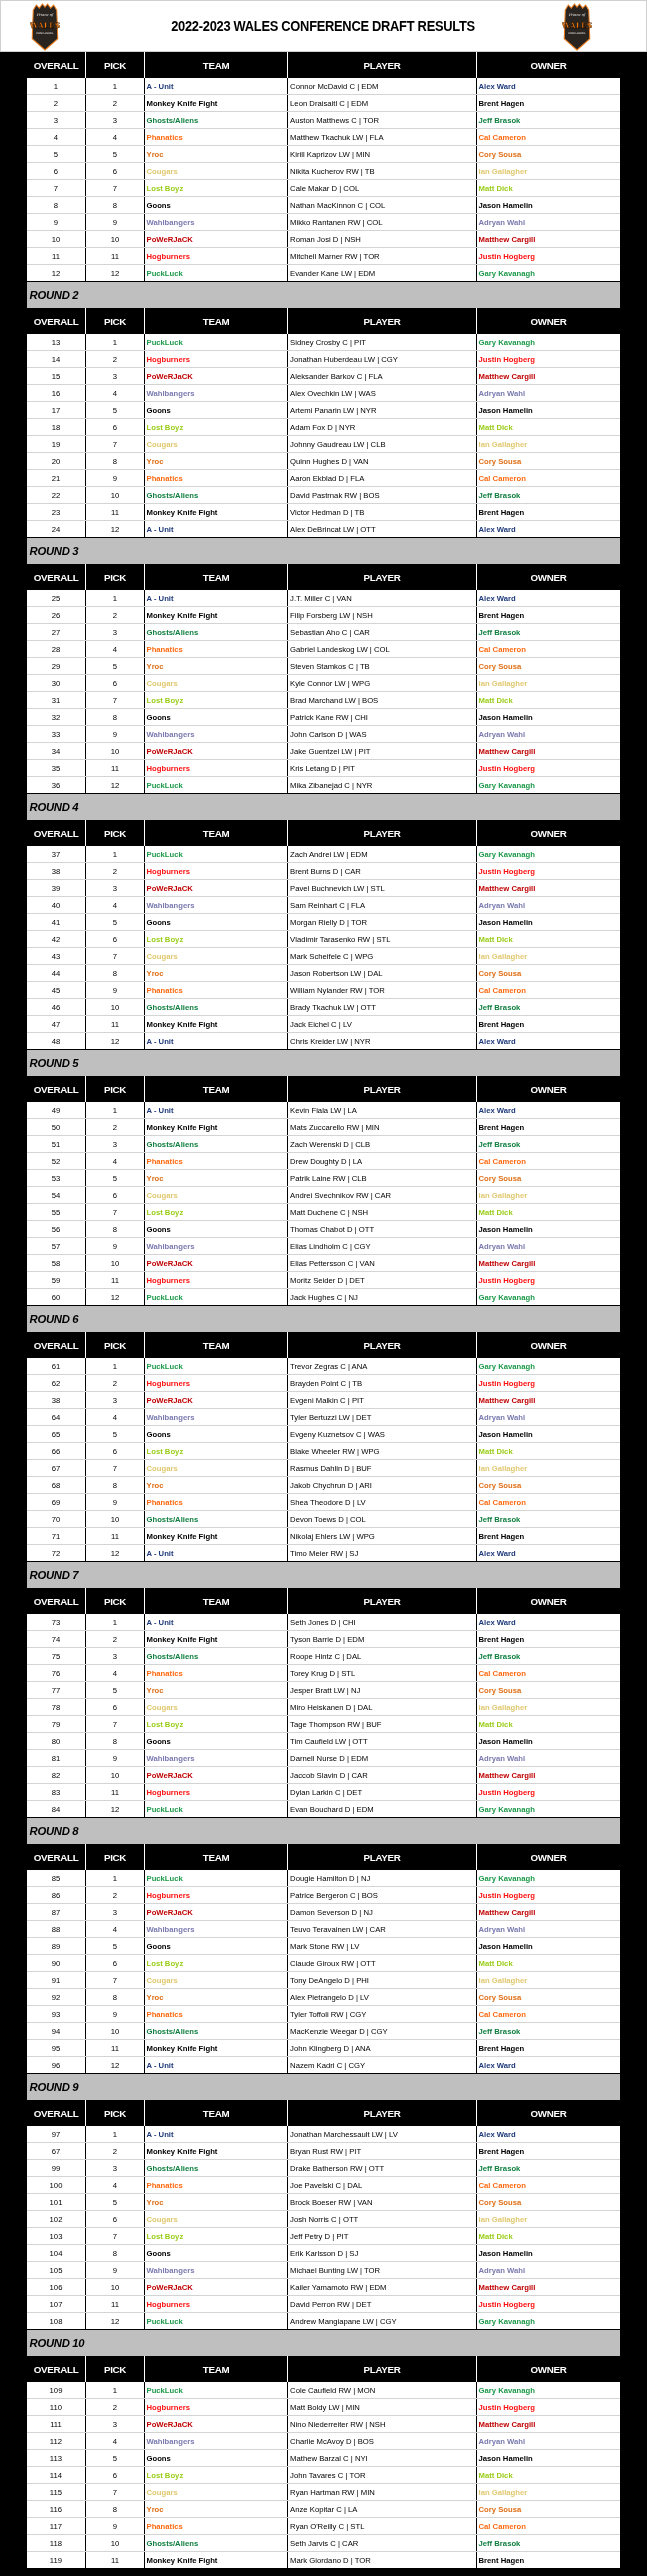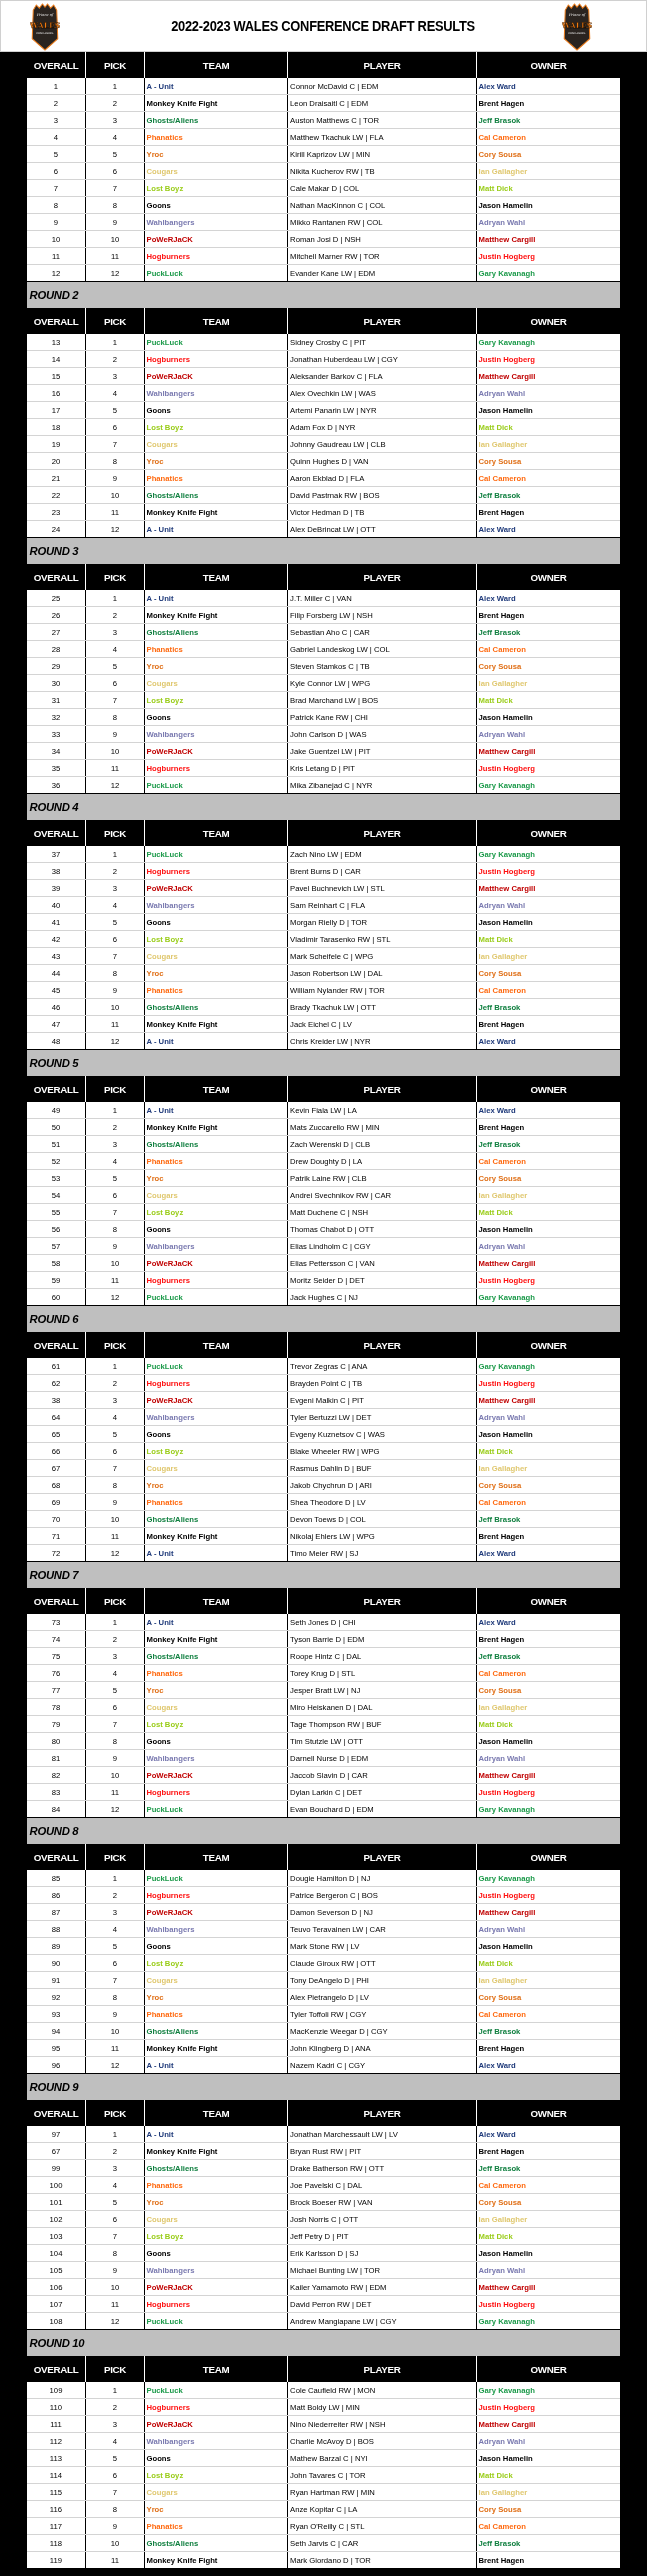--- a/index.html
+++ b/index.html
@@ -360,21 +360,21 @@
         <div class="c-pick">PICK</div>
         <div class="c-team">TEAM</div>
         <div class="c-player">PLAYER</div>
         <div class="c-owner">OWNER</div>
       </div>
       <div class="rows">
             <div class="row">
     <div class="c-overall">37</div>
     <div class="c-pick">1</div>
     <div class="c-team" style="color: rgb(28, 154, 74);">PuckLuck</div>
-    <div class="c-player">Zach Nino LW | EDM</div>
+    <div class="c-player">Zach Andrei LW | EDM</div>
     <div class="c-owner" style="color: rgb(28, 154, 74);">Gary Kavanagh</div>
   </div>
             <div class="row">
     <div class="c-overall">38</div>
     <div class="c-pick">2</div>
     <div class="c-team" style="color: rgb(255, 16, 16);">Hogburners</div>
     <div class="c-player">Brent Burns D | CAR</div>
     <div class="c-owner" style="color: rgb(255, 16, 16);">Justin Hogberg</div>
   </div>
             <div class="row">
@@ -709,21 +709,21 @@
     <div class="c-overall">79</div>
     <div class="c-pick">7</div>
     <div class="c-team" style="color: rgb(154, 205, 26);">Lost Boyz</div>
     <div class="c-player">Tage Thompson RW | BUF</div>
     <div class="c-owner" style="color: rgb(154, 205, 26);">Matt Dick</div>
   </div>
             <div class="row">
     <div class="c-overall">80</div>
     <div class="c-pick">8</div>
     <div class="c-team" style="color: rgb(0, 0, 0);">Goons</div>
-    <div class="c-player">Tim Stutzle LW | OTT</div>
+    <div class="c-player">Tim Caufield LW | OTT</div>
     <div class="c-owner" style="color: rgb(0, 0, 0);">Jason Hamelin</div>
   </div>
             <div class="row">
     <div class="c-overall">81</div>
     <div class="c-pick">9</div>
     <div class="c-team" style="color: rgb(122, 122, 176);">Wahlbangers</div>
     <div class="c-player">Darnell Nurse D | EDM</div>
     <div class="c-owner" style="color: rgb(122, 122, 176);">Adryan Wahl</div>
   </div>
             <div class="row">

